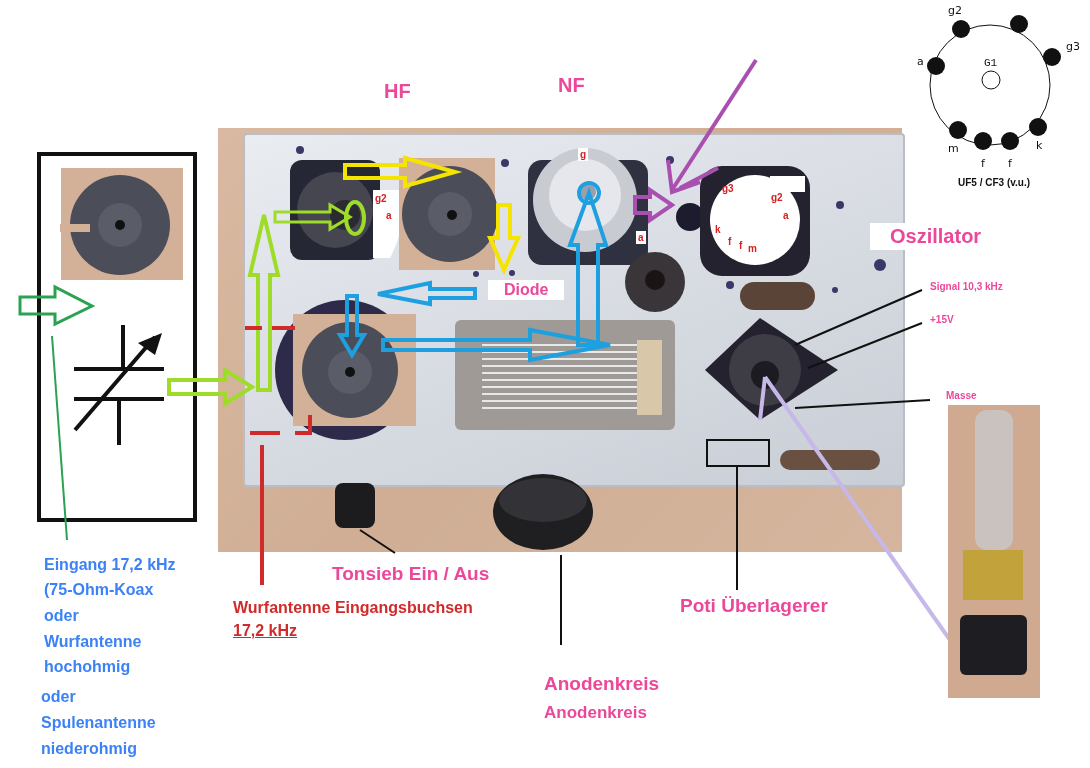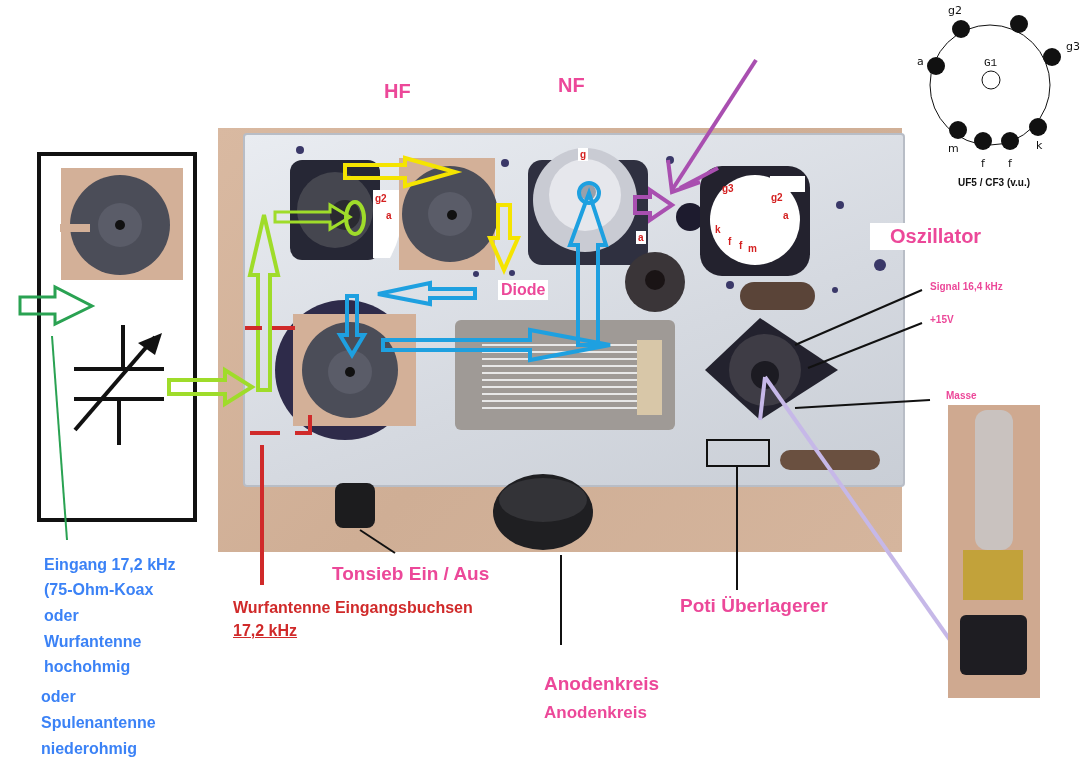--- a/index.html
+++ b/index.html
@@ -168,21 +168,21 @@
   <rect x="975" y="410" width="38" height="140" rx="12" fill="#c8c4c4" opacity="0.9"></rect>
   <rect x="963" y="550" width="60" height="50" fill="#c2a23a"></rect>
   <rect x="960" y="615" width="67" height="60" rx="6" fill="#1e1d22"></rect>
 </svg>
 
 <div class="abs whitebox" style="left:140px;top:68px;width:78px;height:40px;"></div>
 
 <div class="abs lbl black" style="left:384px;top:80px;font-size:20px;">HF</div>
 <div class="abs lbl black" style="left:558px;top:74px;font-size:20px;">NF</div>
 <div class="abs lbl black whitebox" style="left:870px;top:199px;font-size:20px;padding:2px 20px;margin-top:24px;">Oszillator</div>
-<div class="abs lbl black whitebox" style="left:498px;top:280px;font-size:16px;padding:1px 3px;">Diode</div>
+<div class="abs lbl black whitebox" style="left:488px;top:280px;font-size:16px;padding:1px 16px;">Diode</div>
 
 <div class="abs" style="left:948px;top:4px;font-size:11px;color:#111;">g2</div>
 <div class="abs" style="left:1066px;top:40px;font-size:11px;color:#111;">g3</div>
 <div class="abs" style="left:917px;top:55px;font-size:11px;color:#111;">a</div>
 <div class="abs" style="left:948px;top:142px;font-size:11px;color:#111;">m</div>
 <div class="abs" style="left:981px;top:157px;font-size:11px;color:#111;">f</div>
 <div class="abs" style="left:1008px;top:157px;font-size:11px;color:#111;">f</div>
 <div class="abs" style="left:1036px;top:139px;font-size:11px;color:#111;">k</div>
 <div class="abs" style="left:984px;top:57px;font-size:11px;color:#111;font-family:Liberation Mono, monospace;">G1</div>
 <div class="abs lbl" style="left:958px;top:177px;font-size:10px;color:#111;">UF5 /  CF3 (v.u.)</div>
@@ -194,21 +194,21 @@
 <div class="abs pin whitebox" style="left:636px;top:231px;padding:1px 2px;">a</div>
 
 <div class="abs pin" style="left:722px;top:183px;">g3</div>
 <div class="abs pin" style="left:771px;top:192px;">g2</div>
 <div class="abs pin" style="left:783px;top:210px;">a</div>
 <div class="abs pin" style="left:715px;top:224px;">k</div>
 <div class="abs pin" style="left:728px;top:236px;">f</div>
 <div class="abs pin" style="left:739px;top:240px;">f</div>
 <div class="abs pin" style="left:748px;top:243px;">m</div>
 
-<div class="abs lbl black" style="left:930px;top:281px;font-size:10px;">Signal 16,4 kHz</div>
+<div class="abs lbl black" style="left:930px;top:281px;font-size:10px;">Signal 10,3 kHz</div>
 <div class="abs lbl black" style="left:930px;top:314px;font-size:10px;">+15V</div>
 <div class="abs lbl black" style="left:938px;top:390px;font-size:10px;margin-left:8px;">Masse</div>
 
 <div class="abs lbl green" style="left:44px;top:552px;">Eingang 17,2 kHz</div>
 <div class="abs lbl green" style="left:44px;top:577px;">(75-Ohm-Koax</div>
 <div class="abs lbl green" style="left:44px;top:603px;">oder</div>
 <div class="abs lbl green" style="left:44px;top:629px;">Wurfantenne</div>
 <div class="abs lbl green" style="left:44px;top:654px;">hochohmig</div>
 <div class="abs lbl green" style="left:41px;top:684px;">oder</div>
 <div class="abs lbl green" style="left:41px;top:710px;">Spulenantenne</div>

